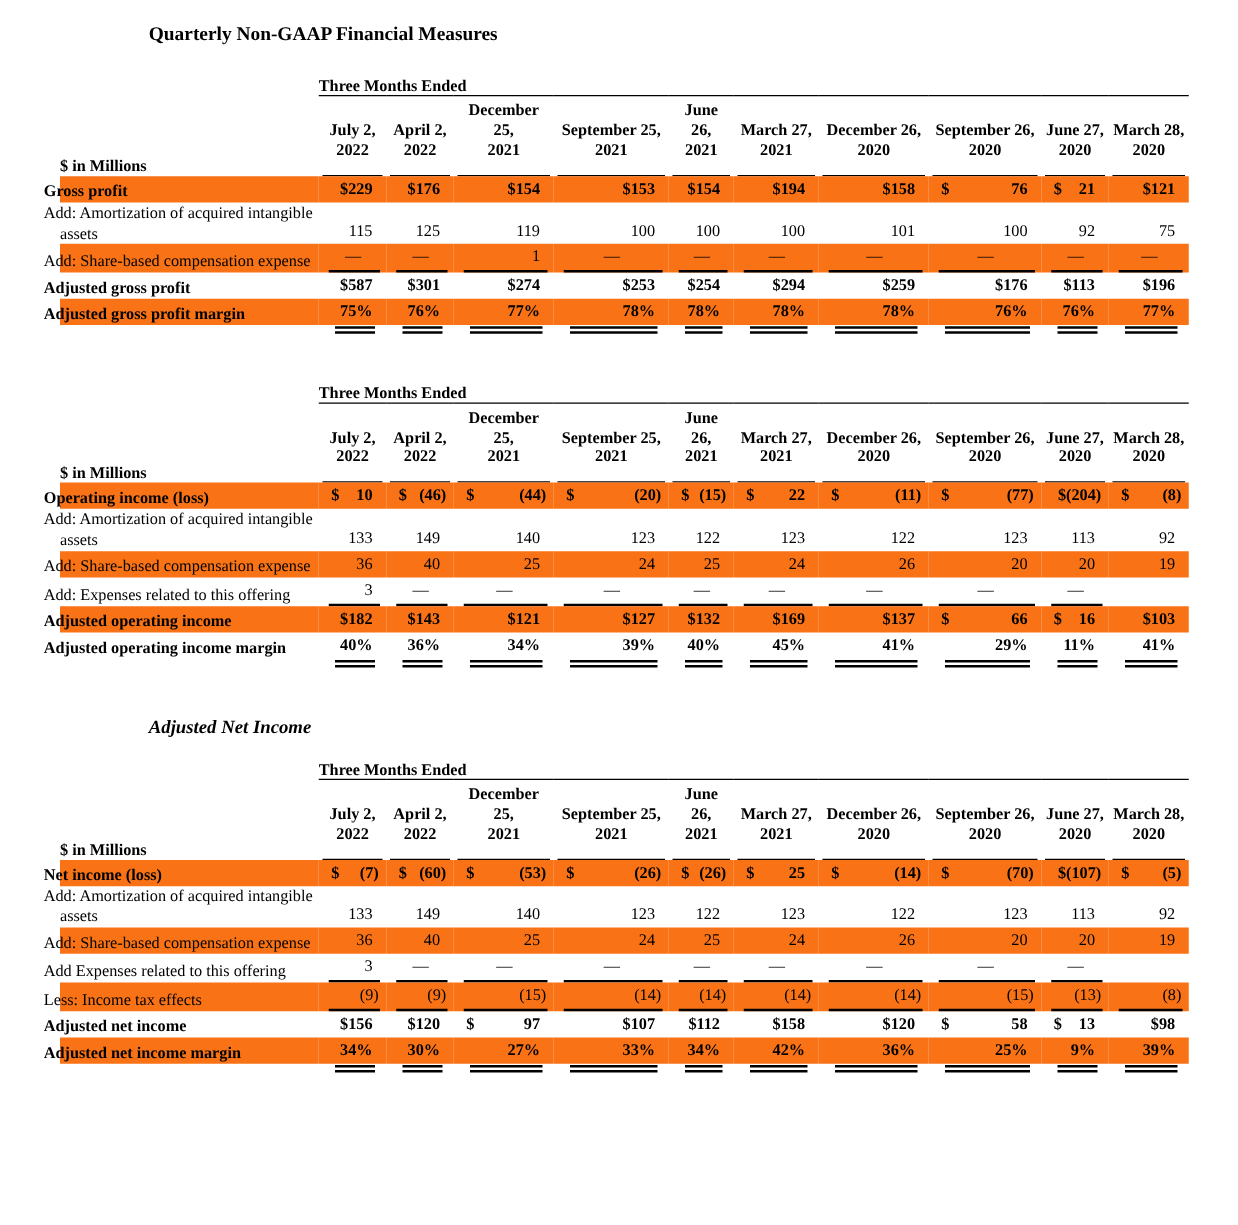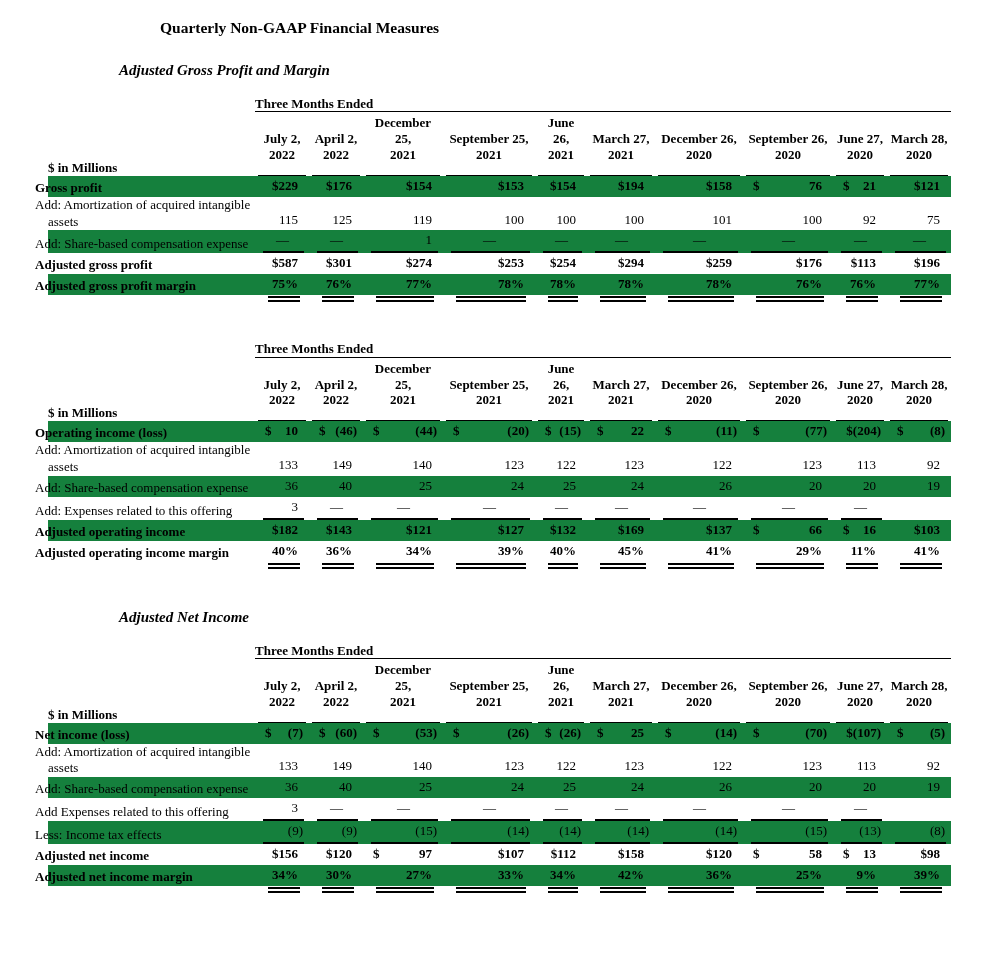--- a/index.html
+++ b/index.html
@@ -3,21 +3,21 @@
 <meta charset="utf-8">
 <style>
   html,body { margin:0; padding:0; }
   body {
     width:990px; height:980px; background:#ffffff; color:#000;
     font-family:"Liberation Serif","DejaVu Serif",serif;
     overflow:hidden;
   }
   .content { padding:19px 35px 0 48px; }
   .title {
-    font-size:15.5px; font-weight:bold; margin:0 0 23px 112px; line-height:1.2;
+    font-size:15.5px; font-weight:bold; margin:0 0 23px 71px; line-height:1.2;
   }
   .section { margin-top:0; }
   .section + .section { margin-top:34px; }
   .sec-heading {
     font-size:15px; font-weight:bold; font-style:italic; margin:0 0 0 71px; line-height:1.2;
   }
   table.fin {
     border-collapse:collapse; table-layout:fixed; width:903px;
     font-size:13px; margin-top:17px;
   }
@@ -26,21 +26,21 @@
     font-weight:bold; 
     border-bottom:1.5px solid #000; padding-bottom:1px; line-height:1.2;
   }
   tr.hdr td { padding-top:3px; }
   td.lblhdr { font-weight:bold; padding-bottom:4px; }
   td.colhdr { padding-bottom:0; }
   .hin {
     margin:0 3px; border-bottom:1.5px solid #000; text-align:center;
     font-weight:bold; line-height:1.22; padding-bottom:12px;
   }
-  tr.blue { background:#15803d; }
+  tr.blue { background:#f97316; }
   tr.bold { font-weight:bold; }
   td.lbl { padding:2px 6px 2px 13px; text-indent:-13px; line-height:1.3; }
   .vin {
     margin:0 5px 0 8px; text-align:right; padding:2px 6px 2px 0; line-height:1.3;
   }
   .vin.ul { border-bottom:2px solid #000; }
   .vin.dash { text-align:center; padding-right:2px; }
   .cur { float:left; padding-left:2px; }
   .amt.paren { margin-right:-5px; }
   tr.spacer td { padding:0 0 5px 0; }
@@ -49,21 +49,20 @@
     margin:1px 9px 0 13px;
   }
 </style>
 </head>
 <body>
 
 <div class="content">
   <h1 class="title">Quarterly Non-GAAP Financial Measures</h1>
 
   <section class="section">
-    <h2 class="sec-heading">Adjusted Gross Profit and Margin</h2>
     <div>
         <table class="fin">
           <colgroup>
             <col style="width: 207px;">
             <col style="width: 54px;">
             <col style="width: 54px;">
             <col style="width: 80px;">
             <col style="width: 92px;">
             <col style="width: 52px;">
             <col style="width: 68px;">

